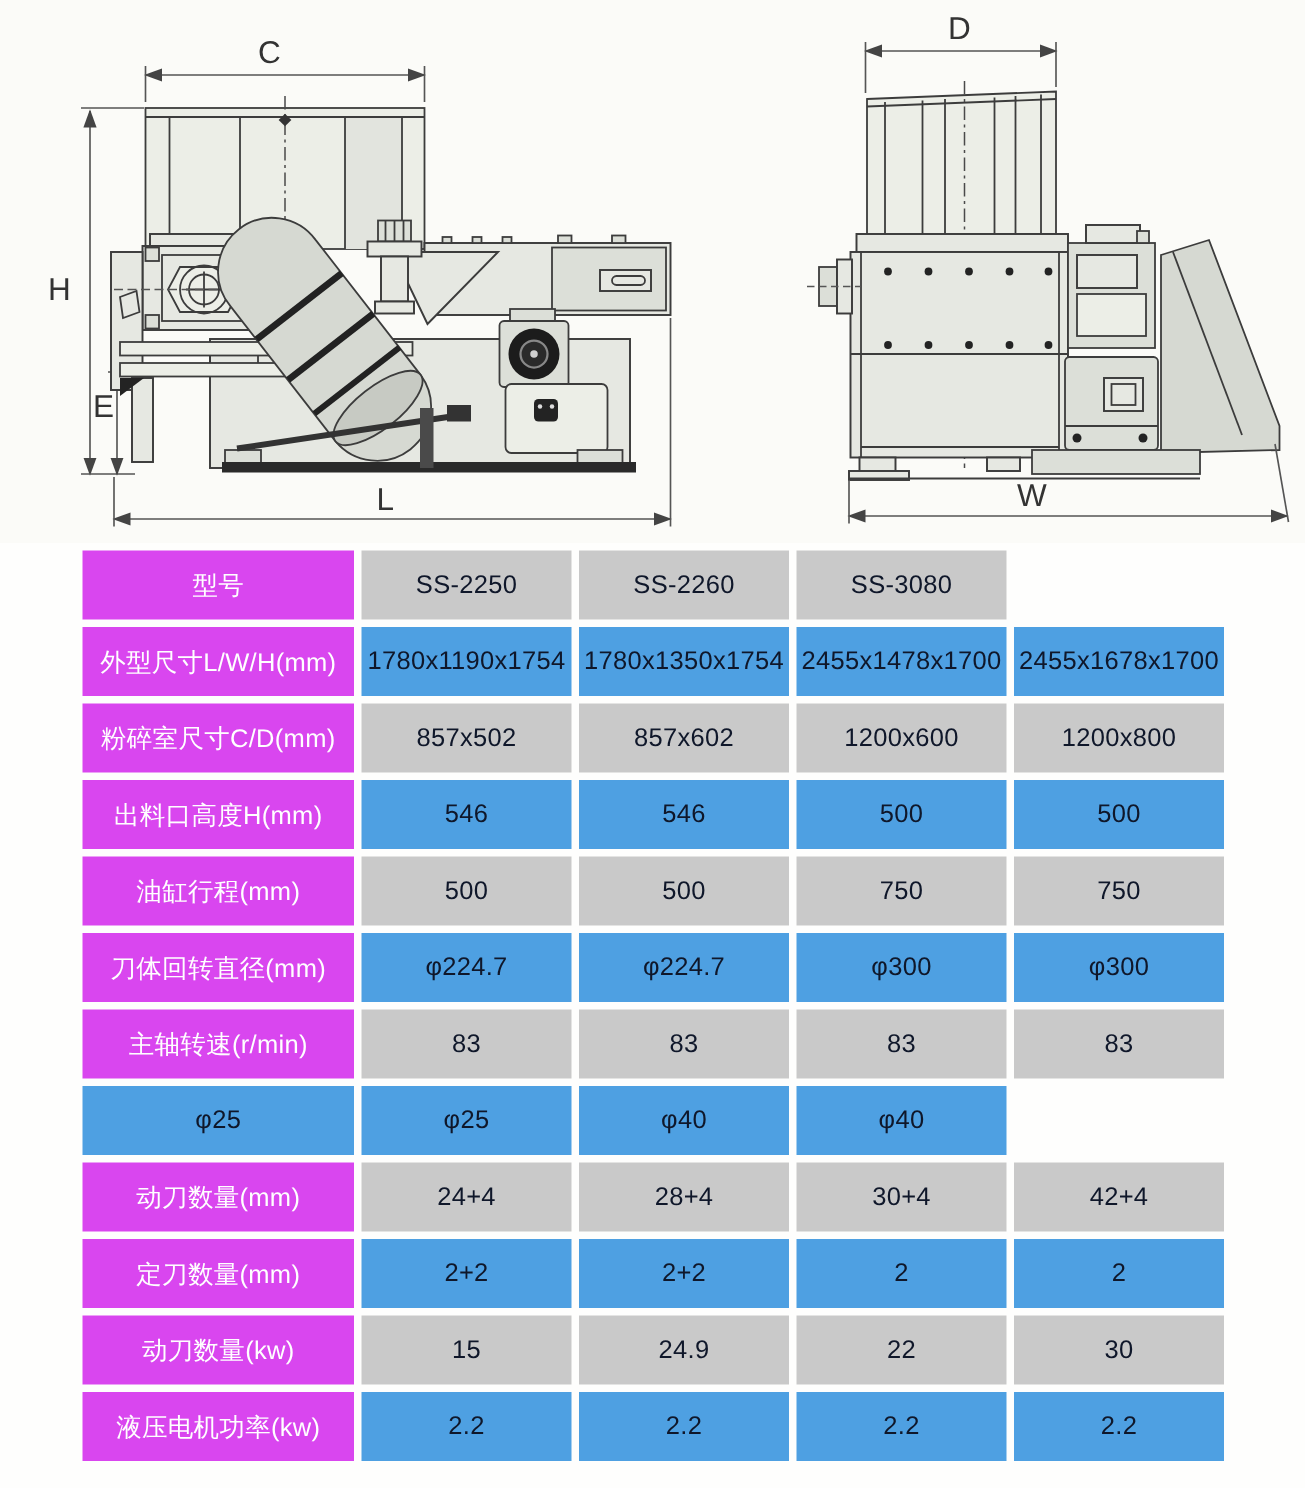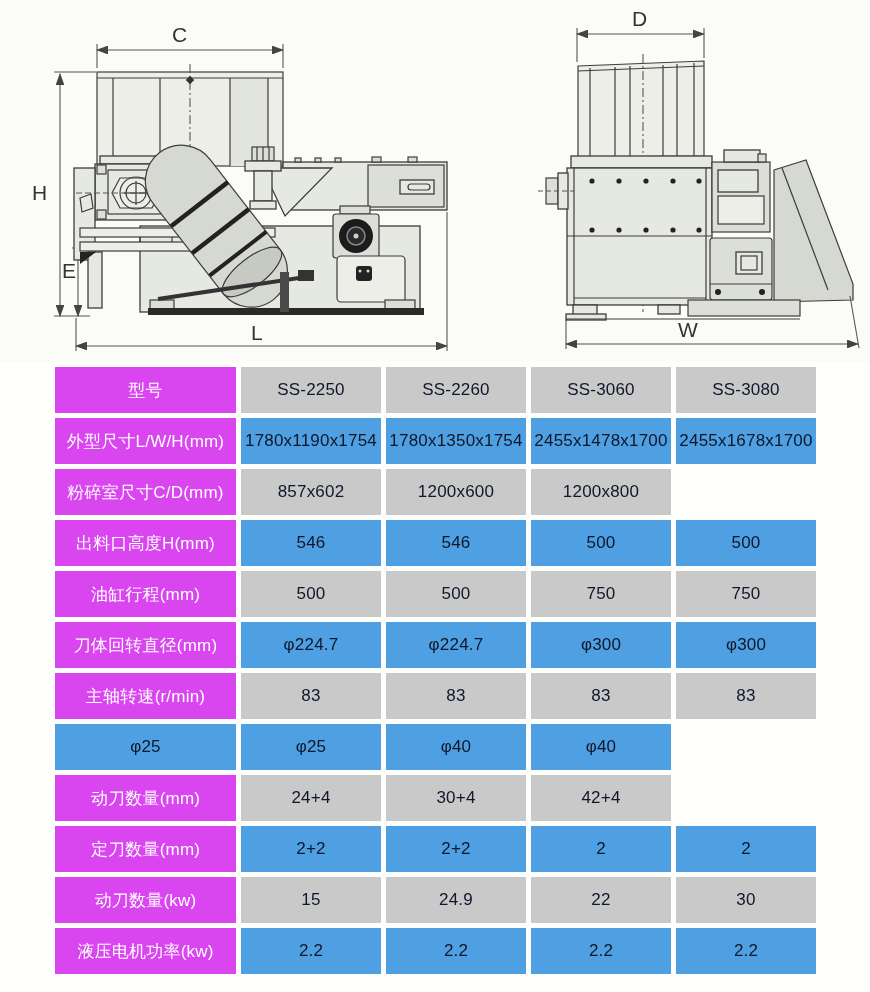--- a/index.html
+++ b/index.html
@@ -234,33 +234,33 @@
       </g>
     </svg>
   </div>
 
   <div class="table-wrap">
     <div class="spec-table">
       <div class="t-row">
         <div class="cell lbl">型号</div>
         <div class="cell c-gray">SS-2250</div>
         <div class="cell c-gray">SS-2260</div>
-        <div class="cell c-gray">SS-3060</div>
         <div class="cell c-gray">SS-3080</div>
       </div>
       <div id="spec-rows" style="display: flex; flex-direction: column; gap: 5px; align-items: flex-end;">
           <div class="t-row">
             <div class="cell lbl">外型尺寸L/W/H(mm)</div>
             <div class="cell c-blue">1780x1190x1754</div>
             <div class="cell c-blue">1780x1350x1754</div>
             <div class="cell c-blue">2455x1478x1700</div>
             <div class="cell c-blue">2455x1678x1700</div>
           </div>
           <div class="t-row">
             <div class="cell lbl">粉碎室尺寸C/D(mm)</div>
+            <div class="cell c-gray">857x502</div>
             <div class="cell c-gray">857x602</div>
             <div class="cell c-gray">1200x600</div>
             <div class="cell c-gray">1200x800</div>
           </div>
           <div class="t-row">
             <div class="cell lbl">出料口高度H(mm)</div>
             <div class="cell c-blue">546</div>
             <div class="cell c-blue">546</div>
             <div class="cell c-blue">500</div>
             <div class="cell c-blue">500</div>
@@ -288,20 +288,21 @@
           </div>
           <div class="t-row">
             <div class="cell c-blue">φ25</div>
             <div class="cell c-blue">φ25</div>
             <div class="cell c-blue">φ40</div>
             <div class="cell c-blue">φ40</div>
           </div>
           <div class="t-row">
             <div class="cell lbl">动刀数量(mm)</div>
             <div class="cell c-gray">24+4</div>
+            <div class="cell c-gray">28+4</div>
             <div class="cell c-gray">30+4</div>
             <div class="cell c-gray">42+4</div>
           </div>
           <div class="t-row">
             <div class="cell lbl">定刀数量(mm)</div>
             <div class="cell c-blue">2+2</div>
             <div class="cell c-blue">2+2</div>
             <div class="cell c-blue">2</div>
             <div class="cell c-blue">2</div>
           </div>

